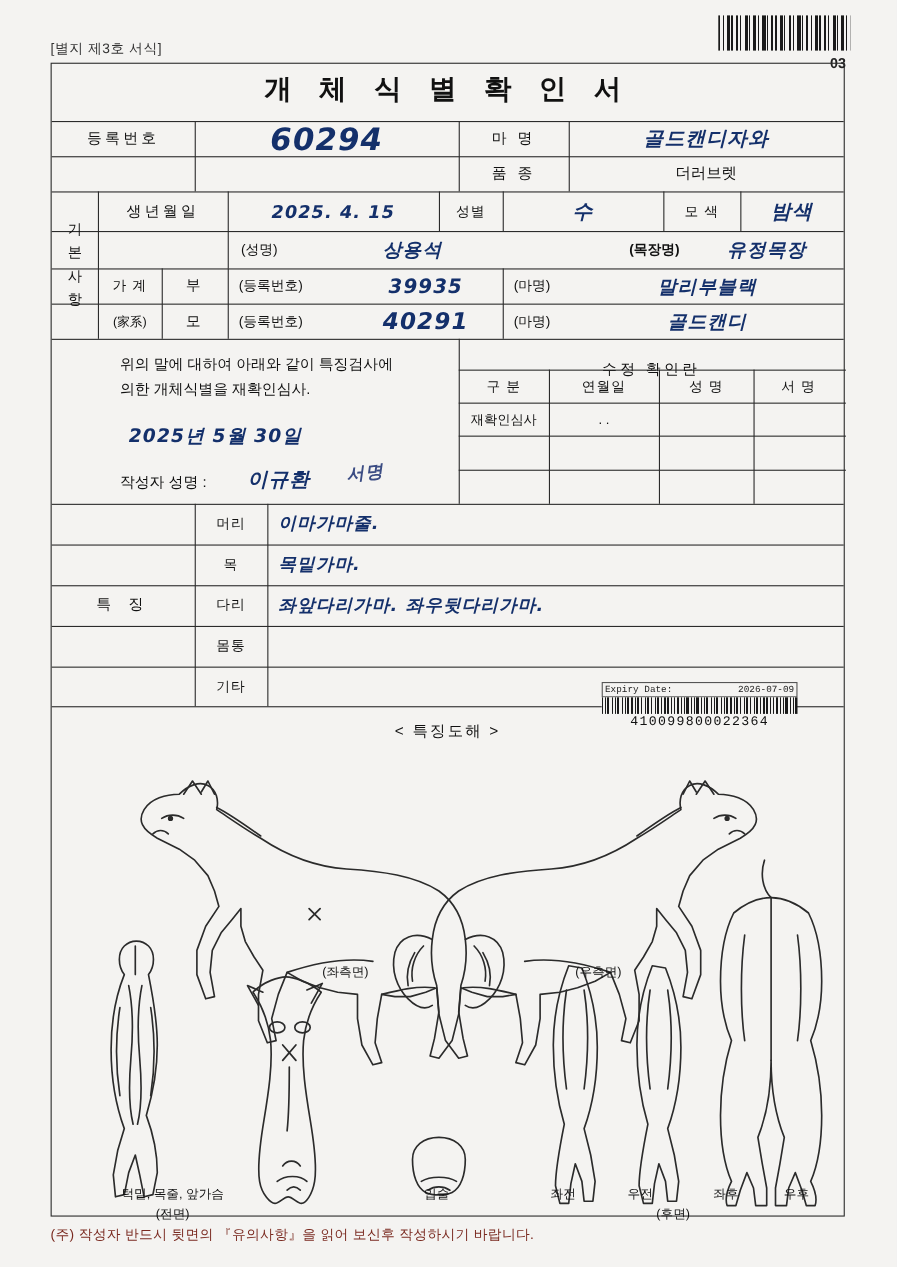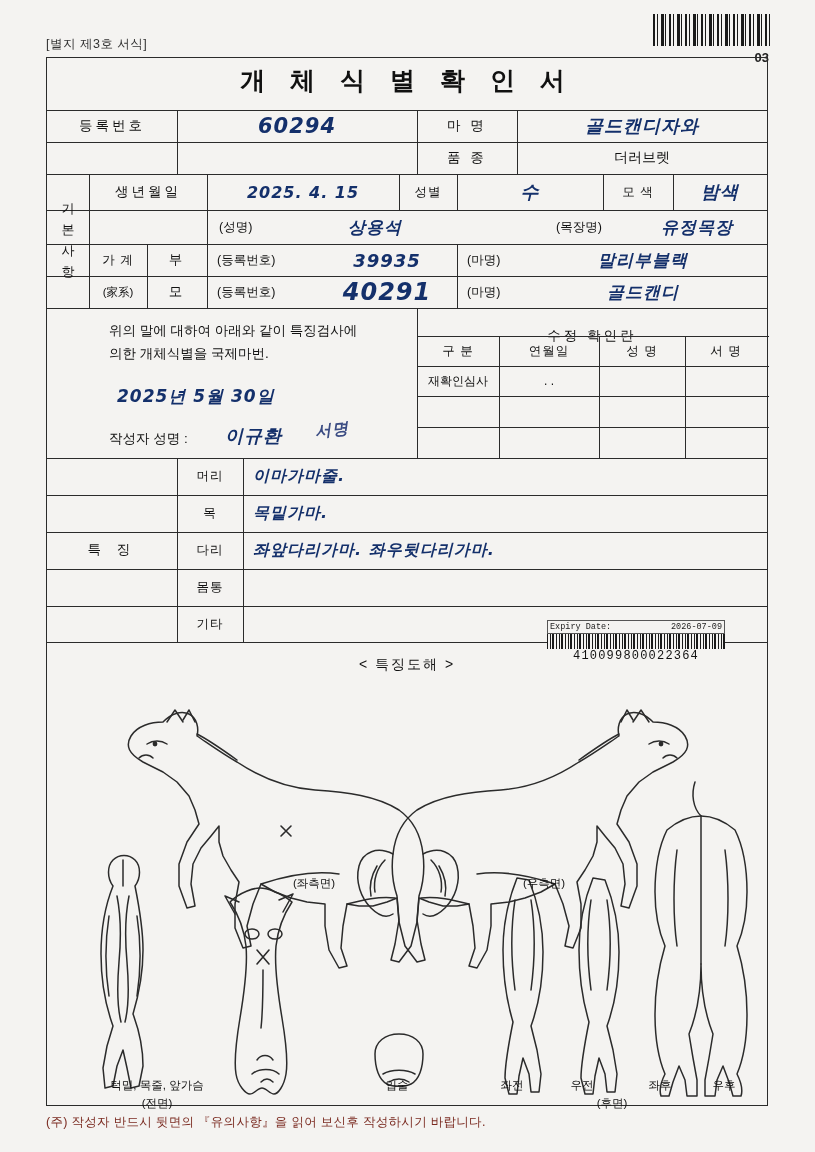--- a/index.html
+++ b/index.html
@@ -90,21 +90,21 @@
     <div class="title">개 체 식 별 확 인 서</div>
     <div class="hline" style="top:52px;"></div>
 
     <div class="hline" style="top:84px;"></div>
     <div class="hline" style="top:116px;"></div>
     <div class="vline" style="left:130px;top:52px;height:64px;"></div>
     <div class="vline" style="left:370px;top:52px;height:64px;"></div>
     <div class="vline" style="left:470px;top:52px;height:64px;"></div>
 
     <div class="cell lbl" style="left:0;top:52px;width:130px;height:32px;">등록번호</div>
-    <div class="cell hand" style="left:130px;top:52px;width:240px;height:32px;font-size:21px;">60294</div>
+    <div class="cell hand" style="left:130px;top:52px;width:240px;height:32px;font-size:28px;">60294</div>
     <div class="cell lbl" style="left:370px;top:52px;width:100px;height:32px;">마  명</div>
     <div class="cell hand" style="left:470px;top:52px;width:250px;height:32px;font-size:18px;">골드캔디자와</div>
 
     <div class="cell hand" style="left:130px;top:84px;width:240px;height:32px;"></div>
     <div class="cell lbl" style="left:370px;top:84px;width:100px;height:32px;">품  종</div>
     <div class="cell" style="left:470px;top:84px;width:250px;height:32px;font-size:14px;">더러브렛</div>
 
     <div class="hline" style="top:152px;"></div>
     <div class="hline" style="top:186px;"></div>
     <div class="hline" style="top:218px;"></div>
@@ -130,44 +130,44 @@
 
     <div class="cell lbl" style="left:42px;top:116px;width:118px;height:36px;">생년월일</div>
     <div class="cell hand" style="left:160px;top:116px;width:192px;height:36px;font-size:16px;">2025.  4. 15</div>
     <div class="cell lbl" style="left:352px;top:116px;width:58px;height:36px;font-size:12.5px;letter-spacing:1px;">성별</div>
     <div class="cell hand" style="left:410px;top:116px;width:146px;height:36px;font-size:18px;">수</div>
     <div class="cell lbl" style="left:556px;top:116px;width:70px;height:36px;font-size:12.5px;letter-spacing:1px;">모 색</div>
     <div class="cell hand" style="left:626px;top:116px;width:94px;height:36px;font-size:18px;">밤색</div>
 
     <div class="cell sub" style="left:172px;top:152px;width:60px;height:34px;justify-content:flex-start;">(성명)</div>
     <div class="cell hand" style="left:258px;top:152px;width:140px;height:34px;font-size:17px;">상용석</div>
-    <div class="cell sub" style="left:492px;top:152px;width:80px;height:34px;">(목장명)</div>
+    <div class="cell sub" style="left:508px;top:152px;width:80px;height:34px;font-weight:bold;">(목장명)</div>
     <div class="cell hand" style="left:580px;top:152px;width:140px;height:34px;font-size:17px;">유정목장</div>
 
     <div class="cell lbl" style="left:42px;top:186px;width:58px;height:32px;font-size:12.5px;letter-spacing:1px;">가 계</div>
     <div class="cell lbl" style="left:42px;top:218px;width:58px;height:32px;font-size:11.5px;letter-spacing:0;">(家系)</div>
     <div class="cell lbl" style="left:100px;top:186px;width:60px;height:32px;">부</div>
     <div class="cell lbl" style="left:100px;top:218px;width:60px;height:32px;">모</div>
 
     <div class="cell sub" style="left:170px;top:186px;width:90px;height:32px;justify-content:flex-start;">(등록번호)</div>
     <div class="cell hand" style="left:280px;top:186px;width:120px;height:32px;font-size:18px;">39935</div>
     <div class="cell sub" style="left:420px;top:186px;width:70px;height:32px;justify-content:flex-start;">(마명)</div>
     <div class="cell hand" style="left:496px;top:186px;width:200px;height:32px;font-size:17px;">말리부블랙</div>
 
     <div class="cell sub" style="left:170px;top:218px;width:90px;height:32px;justify-content:flex-start;">(등록번호)</div>
-    <div class="cell hand" style="left:280px;top:218px;width:120px;height:32px;font-size:24px;text-align:center;">40291</div>
+    <div class="cell hand" style="left:280px;top:218px;width:120px;height:32px;font-size:21px;text-align:center;">40291</div>
     <div class="cell sub" style="left:420px;top:218px;width:70px;height:32px;justify-content:flex-start;">(마명)</div>
     <div class="cell hand" style="left:496px;top:218px;width:200px;height:32px;font-size:17px;">골드캔디</div>
 
     <div class="hline" style="top:400px;"></div>
     <div class="vline" style="left:370px;top:250px;height:150px;"></div>
 
     <div style="position:absolute;left:62px;top:262px;width:300px;font-size:13.5px;line-height:1.7;">
       <div>위의 말에 대하여 아래와 같이 특징검사에</div>
-      <div>의한 개체식별을 국제마번.</div>
+      <div>의한 개체식별을 재확인심사.</div>
     </div>
     <div class="hand" style="position:absolute;left:70px;top:327px;font-size:17px;">2025년 5월 30일</div>
     <div style="position:absolute;left:62px;top:372px;font-size:13.5px;">작성자 성명 :</div>
     <div class="hand" style="position:absolute;left:178px;top:366px;font-size:18px;">이규환</div>
     <div class="hand" style="position:absolute;left:268px;top:362px;font-size:16px;color:#1b2f70;opacity:.85;transform:rotate(-6deg);">서명</div>
 
     <div class="cell" style="left:370px;top:264px;width:350px;height:28px;font-size:13.5px;letter-spacing:3px;">수정 확인란</div>
     <div class="hline" style="top:278px;left:370px;width:352px;"></div>
     <div class="hline" style="top:308px;left:370px;width:352px;"></div>
     <div class="hline" style="top:338px;left:370px;width:352px;"></div>

